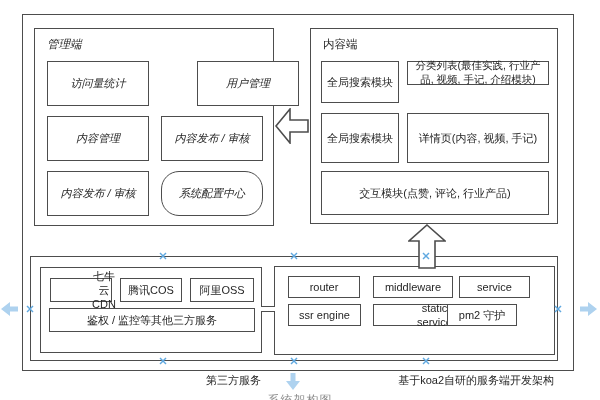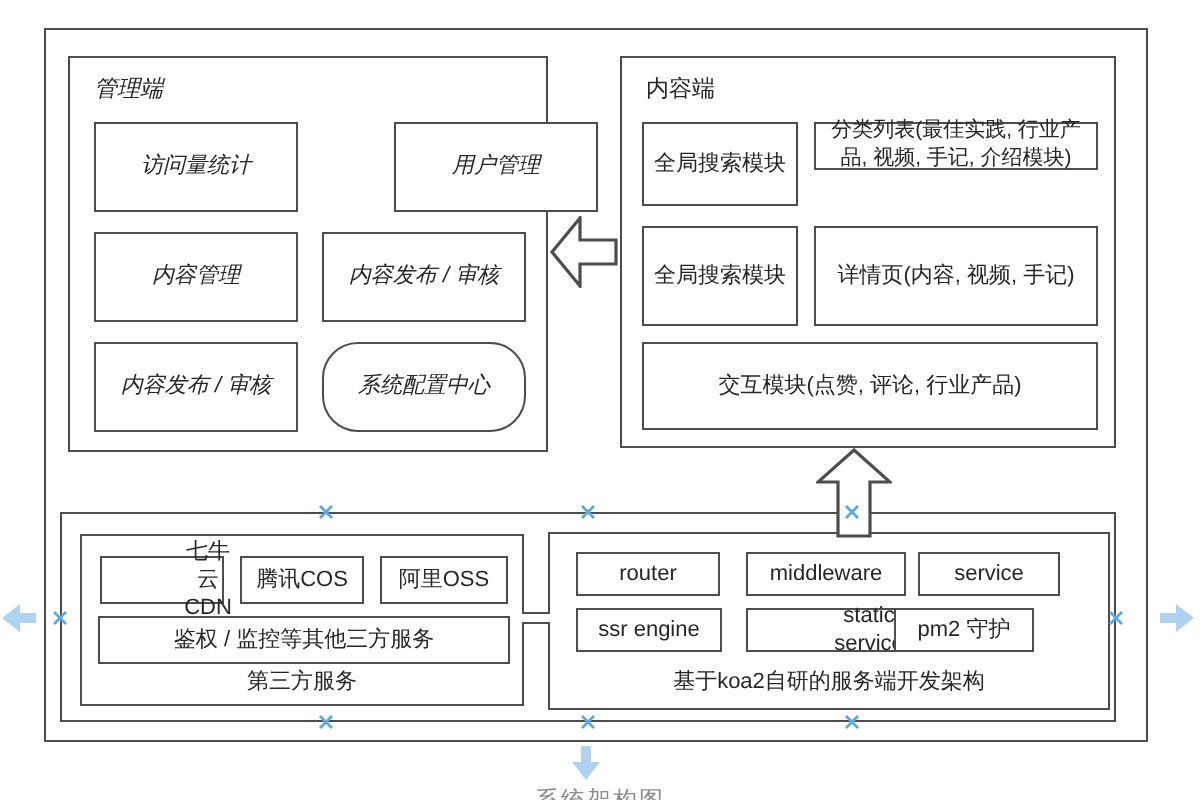--- a/index.html
+++ b/index.html
@@ -5,21 +5,21 @@
   html,body{margin:0;padding:0;width:600px;height:400px;background:#ffffff;overflow:hidden;
     font-family:"Liberation Sans","DejaVu Sans",sans-serif;color:#2b2b2b;}
   .stage{position:relative;width:600px;height:400px;}
   .abs{position:absolute;}
   .frame{border:1.6px solid #4d4d4d;background:#ffffff;box-sizing:border-box;}
   .box{border:1.4px solid #4d4d4d;background:#ffffff;box-sizing:border-box;
     display:flex;align-items:center;justify-content:center;text-align:center;
     font-size:11px;line-height:1.3;color:#262626;padding:1px 2px;}
   .box.small-font{font-size:10.5px;}
   .panel-title{position:absolute;left:12px;top:8px;font-size:11.5px;font-weight:500;color:#262626;}
-  .shape-label{position:absolute;left:0;width:100%;text-align:center;font-size:11px;color:#262626;}
+  .shape-label{position:absolute;left:0;width:100%;text-align:right;font-size:11px;color:#262626;margin-top:40px;}
   .connector-eq{border-top:1.5px solid #4d4d4d;border-bottom:1.5px solid #4d4d4d;box-sizing:border-box;background:#fff;}
   .caption{position:absolute;top:392px;left:50%;transform:translateX(-50%);
     font-size:12px;color:#8c8c8c;letter-spacing:1px;white-space:nowrap;}
   svg{display:block;}
 </style>
 </head>
 <body>
 
 <div class="stage">
 

